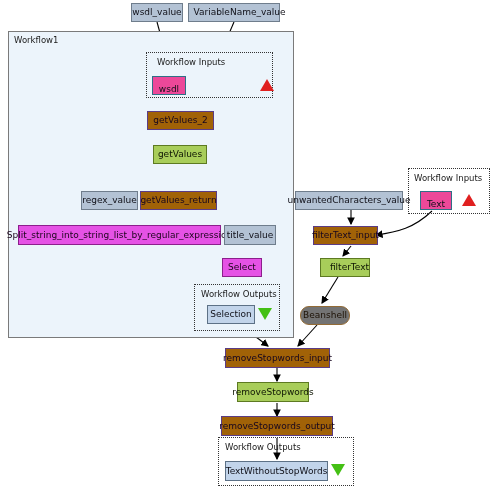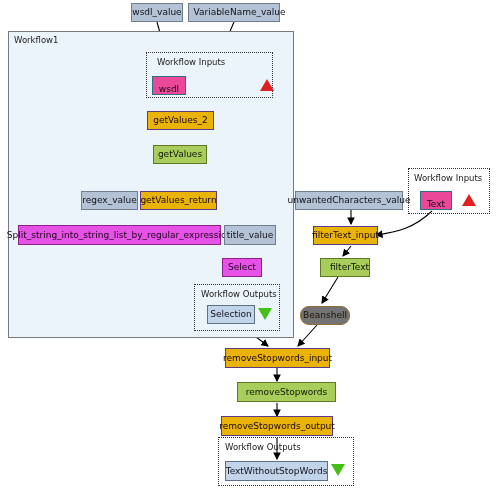--- a/index.html
+++ b/index.html
@@ -40,21 +40,21 @@
     border-color: #6f7d8c;
     color: #101018;
   }
   .n-port {
     background: #ec4899;
     border-color: #2f6f86;
     color: #101018;
     align-items: flex-end;
   }
   .n-processor-purple {
-    background: #eab308;
+    background: #a16207;
     border-color: #5a3c86;
     color: #16061f;
   }
   .n-processor-green {
     background: #a8cd5a;
     border-color: #5d7a22;
     color: #0f1604;
   }
   .n-processor-magenta {
     background: #e552e5;
@@ -230,21 +230,21 @@
   </div>
 
   <div class="node n-processor-tan" style="left:300px; top:306px; width:50px; height:19px;">
     <span>Beanshell</span>
   </div>
 
   <div class="node n-processor-purple" style="left:225px; top:348px; width:105px; height:20px;">
     <span>removeStopwords_input</span>
   </div>
 
-  <div class="node n-processor-green" style="left:237px; top:382px; width:99px; height:20px;">
+  <div class="node n-processor-green" style="left:237px; top:382px; width:72px; height:20px;">
     <span>removeStopwords</span>
   </div>
 
   <div class="node n-output" style="left:225px; top:461px; width:103px; height:20px;">
     <span>TextWithoutStopWords</span>
   </div>
 
   <div class="node n-processor-purple" style="left:221px; top:416px; width:112px; height:20px;">
     <span>removeStopwords_output</span>
   </div>

